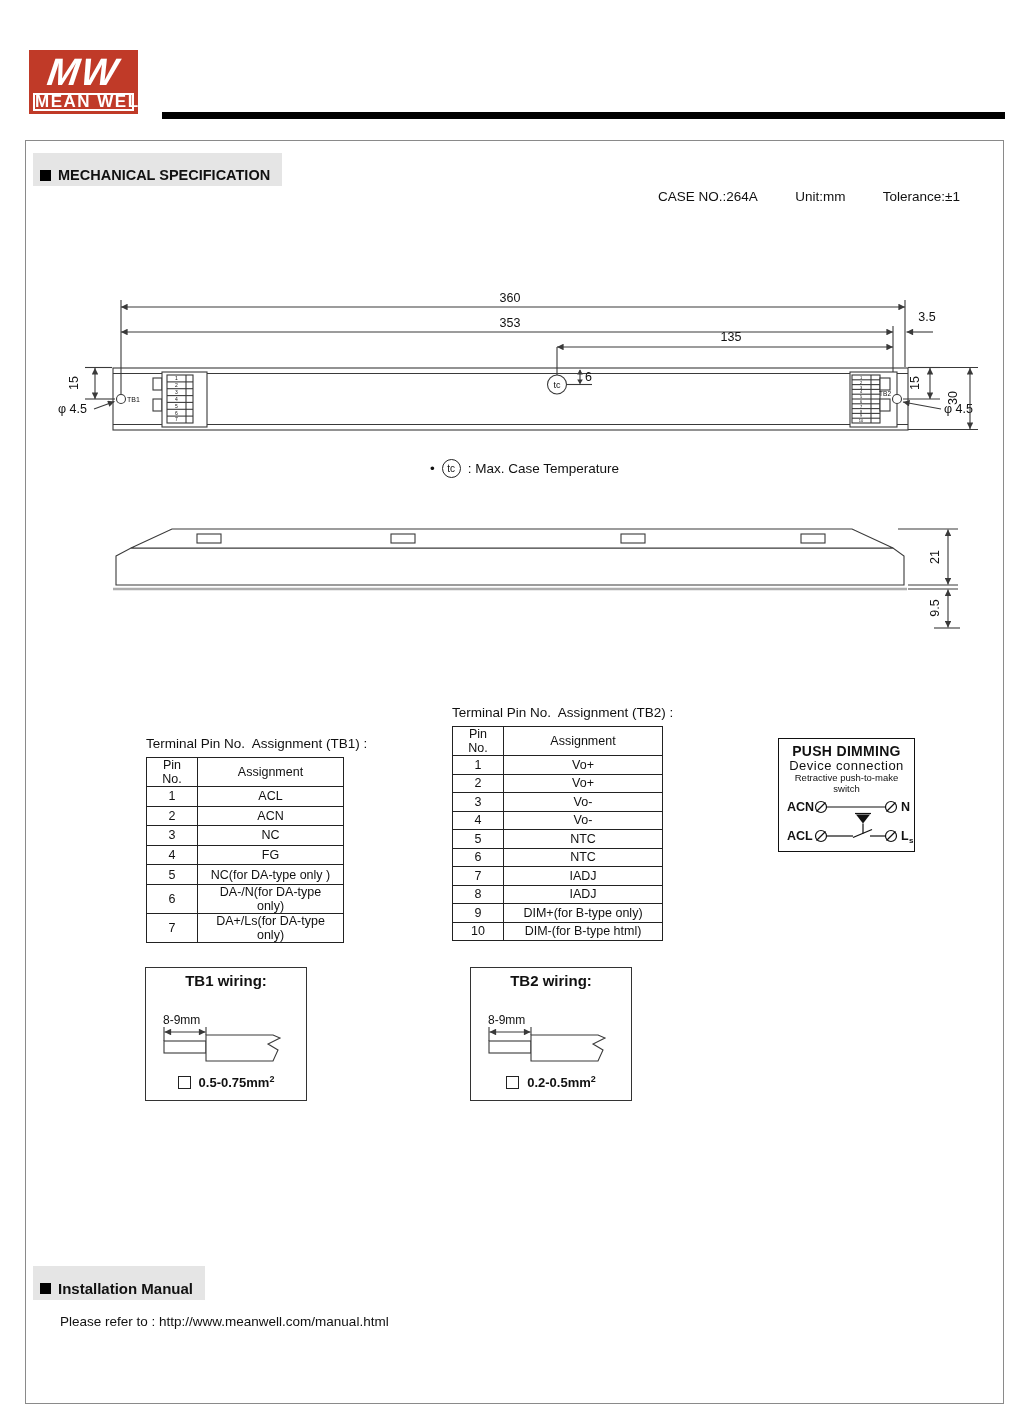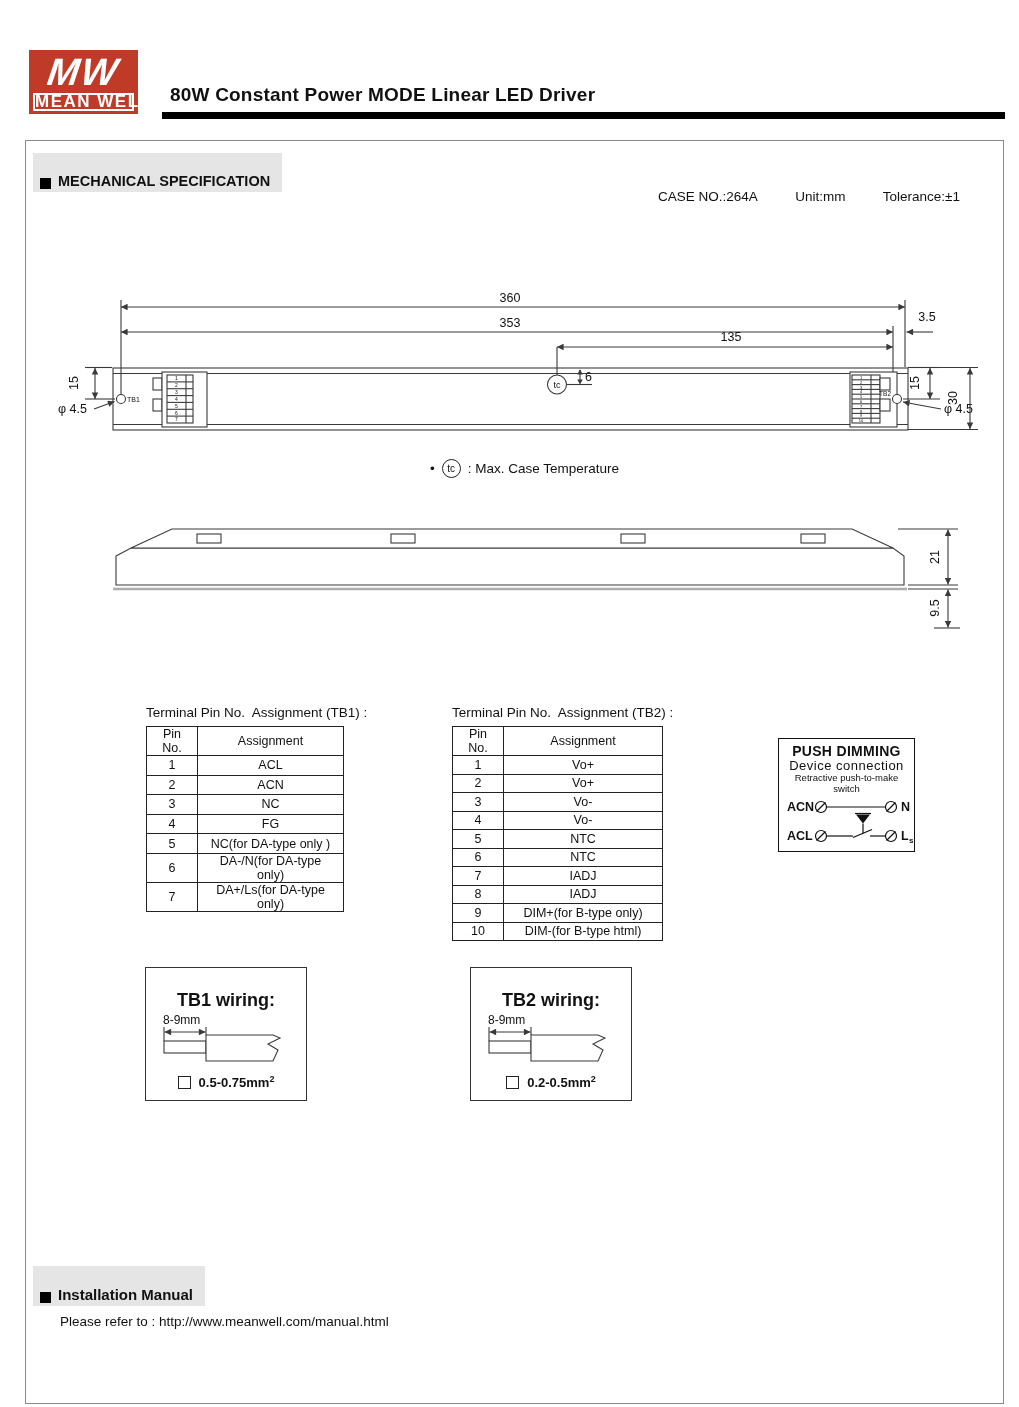--- a/index.html
+++ b/index.html
@@ -11,21 +11,21 @@
   #logo{left:29px;top:50px;width:109px;height:64px;background:#c03a28;text-align:center;box-sizing:border-box;padding-top:1px}
   #logo .mw{display:block;color:#fff;font-weight:700;font-style:italic;font-size:38px;line-height:42px;letter-spacing:2px;transform:skewX(-8deg)}
   #logo .brand{display:block;margin:0 4px;border:2px solid #fff;color:#fff;font-weight:700;font-size:17px;line-height:14px;letter-spacing:1.5px;white-space:nowrap}
   #doc-title{left:170px;top:84px;font-size:19px;font-weight:700;letter-spacing:.2px;white-space:nowrap}
   #series{left:700px;top:60px;width:305px;text-align:right;white-space:nowrap}
   #series .name{font-size:41px;font-weight:700;letter-spacing:2px}
   #series .suffix{font-size:20px;font-weight:700;letter-spacing:1px;margin-left:10px}
   #header-bar{left:162px;top:112px;width:843px;height:7px;background:#000}
   #frame{left:25px;top:140px;width:977px;height:1262px;border:1px solid #8a8a8a}
 
-  .sec-heading{display:inline-flex;align-items:flex-end;gap:7px;background:#e5e5e5;padding:20px 12px 3px 7px;font-weight:700;white-space:nowrap}
+  .sec-heading{display:inline-flex;align-items:center;gap:7px;background:#e5e5e5;padding:14px 12px 3px 7px;font-weight:700;white-space:nowrap}
   .sq{width:11px;height:11px;background:#000;flex:none}
   #mech-heading{left:33px;top:153px;font-size:14.5px}
   #install-heading{left:33px;top:1266px;font-size:15px}
   #case-line{left:658px;top:189px;width:302px;display:flex;justify-content:space-between;font-size:13.5px;white-space:nowrap}
 
   svg{display:block}
   svg text{font-family:"Liberation Sans",sans-serif;fill:#111}
   .ln{stroke:#3a3a3a;stroke-width:1.1;fill:none}
   .lnf{stroke:#3a3a3a;stroke-width:1.1;fill:#fff}
   .dim{font-size:12.5px}
@@ -35,53 +35,52 @@
   .arr{fill:#3a3a3a}
 
   #tc-note{left:430px;top:459px;display:flex;align-items:center;gap:7px;font-size:13.5px;white-space:nowrap}
   .tc-circle{width:19px;height:19px;border:1.4px solid #222;border-radius:50%;display:inline-flex;align-items:center;justify-content:center;font-size:10px;box-sizing:border-box}
 
   .tbl-title{font-size:13.5px;white-space:pre;margin-bottom:6px}
   table.spec{border-collapse:collapse}
   table.spec th,table.spec td{border:1px solid #222;font-size:12.5px;font-weight:400;text-align:center;padding:0 11px}
   table.tb1 th,table.tb1 td{height:18.6px}
   table.tb2 th,table.tb2 td{height:17.5px}
-  #tb1-block{left:146px;top:705px}
+  #tb1-block{left:146px;top:736px}
   #tb2-block{left:452px;top:705px}
 
   #push-box{left:778px;top:738px;width:137px;height:114px;border:1.5px solid #111;box-sizing:border-box;text-align:center;padding-top:5px}
   .pd-t1{font-size:14px;font-weight:700;letter-spacing:.3px;line-height:15px}
   .pd-t2{font-size:13px;font-weight:400;letter-spacing:.5px;line-height:14px}
   .pd-note{font-size:9.5px;font-weight:400;line-height:10.5px;margin-top:0}
   #push-svg{margin:2px auto 0}
   #push-svg text{font-size:12.5px;font-weight:700}
   #push-svg .sub{font-size:8px}
 
   .wire-box{width:162px;height:134px;border:1.2px solid #333;box-sizing:border-box;text-align:center}
   #tb1-wire{left:145px;top:967px}
   #tb2-wire{left:470px;top:967px}
-  .wire-title{font-size:18px;font-weight:700;margin-top:22px}
+  .wire-title{font-size:15px;font-weight:700;margin-top:4px}
   svg.wire{position:absolute;left:0;top:36px}
   .strip{font-size:12px}
   .wire-foot{position:absolute;left:0;right:0;top:106px;display:flex;align-items:center;justify-content:center;gap:8px;font-size:13px;font-weight:700}
   .chk{width:11px;height:11px;border:1.5px solid #222;display:inline-block;flex:none}
   .wire-foot sup{font-size:9px}
 
   #install-note{left:60px;top:1314px;font-size:13.5px;white-space:nowrap}
 </style>
 </head>
 <body>
 
 <div id="page">
 
   <div class="abs" id="logo">
     <span class="mw">MW</span>
     <span class="brand">MEAN WELL</span>
   </div>
-  <div class="abs" id="doc-title">80W Constant Power MODE Linear LED Driver</div>
   <div class="abs" id="header-bar"></div>
 
   <div class="abs" id="frame"></div>
 
   <div class="abs sec-heading" id="mech-heading">
     <span class="sq"></span>
     <span>MECHANICAL SPECIFICATION</span>
   </div>
 
   <div class="abs" id="case-line">

